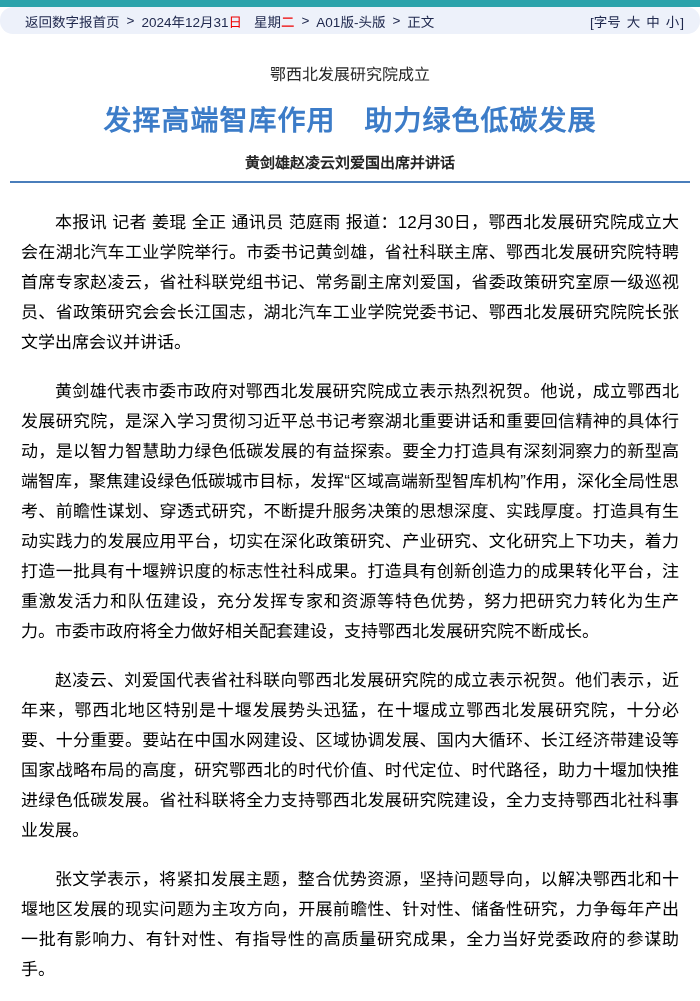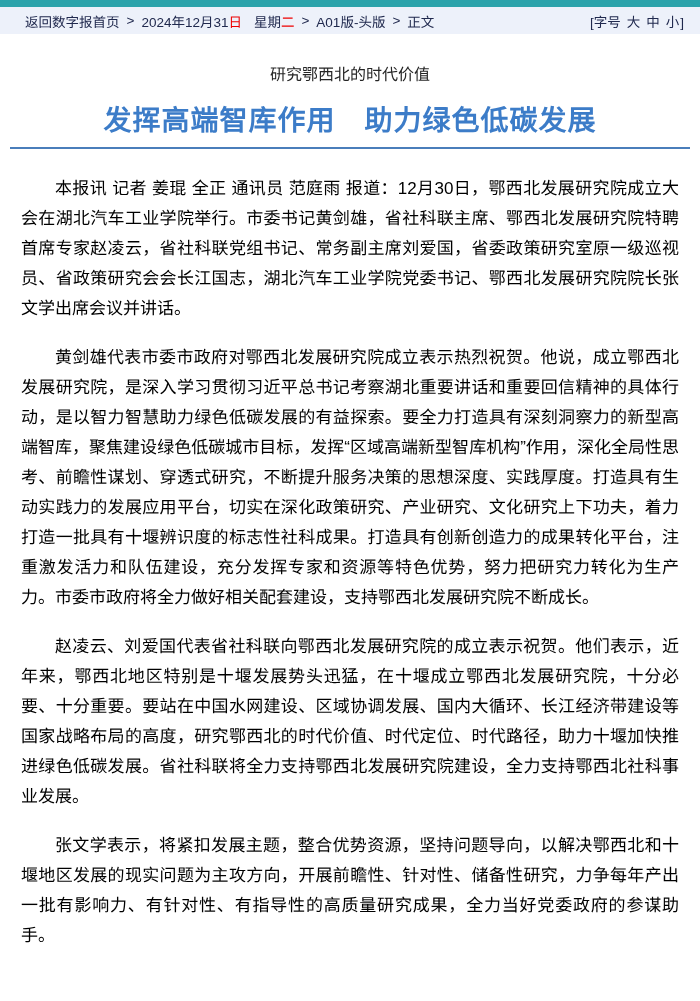--- a/index.html
+++ b/index.html
@@ -23,20 +23,21 @@
   .topbar {
     height: 27px;
     background: #EDF1FA;
     display: flex;
     justify-content: space-between;
     align-items: center;
     padding: 0 16px 0 25px;
     font-size: 13.5px;
     color: #20294E;
     white-space: nowrap;
+    border-radius: 13px;
   }
   .crumbs { display: flex; align-items: center; }
   .crumbs a {
     color: #20294E;
     text-decoration: none;
     cursor: pointer;
   }
   .sep { margin: 0 7px; color: #20294E; }
   .red { color: #EE0000; }
   .week { margin-left: 12px; }
@@ -107,22 +108,23 @@
       <span>正文</span>
     </div>
     <div class="fontsize">
       <span>[字号</span><a href="#">大</a><a href="#">中</a><a href="#">小</a><span class="suffix">]</span>
     </div>
   </nav>
 </header>
 
 <main>
   <div class="article-head">
-    <h3 class="supertitle">研究鄂西北的时代价值</h3>
+    <h3 class="supertitle">鄂西北发展研究院成立</h3>
     <h1 class="main-title">发挥高端智库作用　助力绿色低碳发展</h1>
+    <h2 class="subtitle">黄剑雄赵凌云刘爱国出席并讲话</h2>
   </div>
   <hr class="divider">
   <section class="article-body">
     <p>本报讯 记者 姜琨 全正 通讯员 范庭雨 报道：12月30日，鄂西北发展研究院成立大会在湖北汽车工业学院举行。市委书记黄剑雄，省社科联主席、鄂西北发展研究院特聘首席专家赵凌云，省社科联党组书记、常务副主席刘爱国，省委政策研究室原一级巡视员、省政策研究会会长江国志，湖北汽车工业学院党委书记、鄂西北发展研究院院长张文学出席会议并讲话。</p>
     <p>黄剑雄代表市委市政府对鄂西北发展研究院成立表示热烈祝贺。他说，成立鄂西北发展研究院，是深入学习贯彻习近平总书记考察湖北重要讲话和重要回信精神的具体行动，是以智力智慧助力绿色低碳发展的有益探索。要全力打造具有深刻洞察力的新型高端智库，聚焦建设绿色低碳城市目标，发挥“区域高端新型智库机构”作用，深化全局性思考、前瞻性谋划、穿透式研究，不断提升服务决策的思想深度、实践厚度。打造具有生动实践力的发展应用平台，切实在深化政策研究、产业研究、文化研究上下功夫，着力打造一批具有十堰辨识度的标志性社科成果。打造具有创新创造力的成果转化平台，注重激发活力和队伍建设，充分发挥专家和资源等特色优势，努力把研究力转化为生产力。市委市政府将全力做好相关配套建设，支持鄂西北发展研究院不断成长。</p>
     <p>赵凌云、刘爱国代表省社科联向鄂西北发展研究院的成立表示祝贺。他们表示，近年来，鄂西北地区特别是十堰发展势头迅猛，在十堰成立鄂西北发展研究院，十分必要、十分重要。要站在中国水网建设、区域协调发展、国内大循环、长江经济带建设等国家战略布局的高度，研究鄂西北的时代价值、时代定位、时代路径，助力十堰加快推进绿色低碳发展。省社科联将全力支持鄂西北发展研究院建设，全力支持鄂西北社科事业发展。</p>
     <p>张文学表示，将紧扣发展主题，整合优势资源，坚持问题导向，以解决鄂西北和十堰地区发展的现实问题为主攻方向，开展前瞻性、针对性、储备性研究，力争每年产出一批有影响力、有针对性、有指导性的高质量研究成果，全力当好党委政府的参谋助手。</p>
 
   </section>
 </main>

